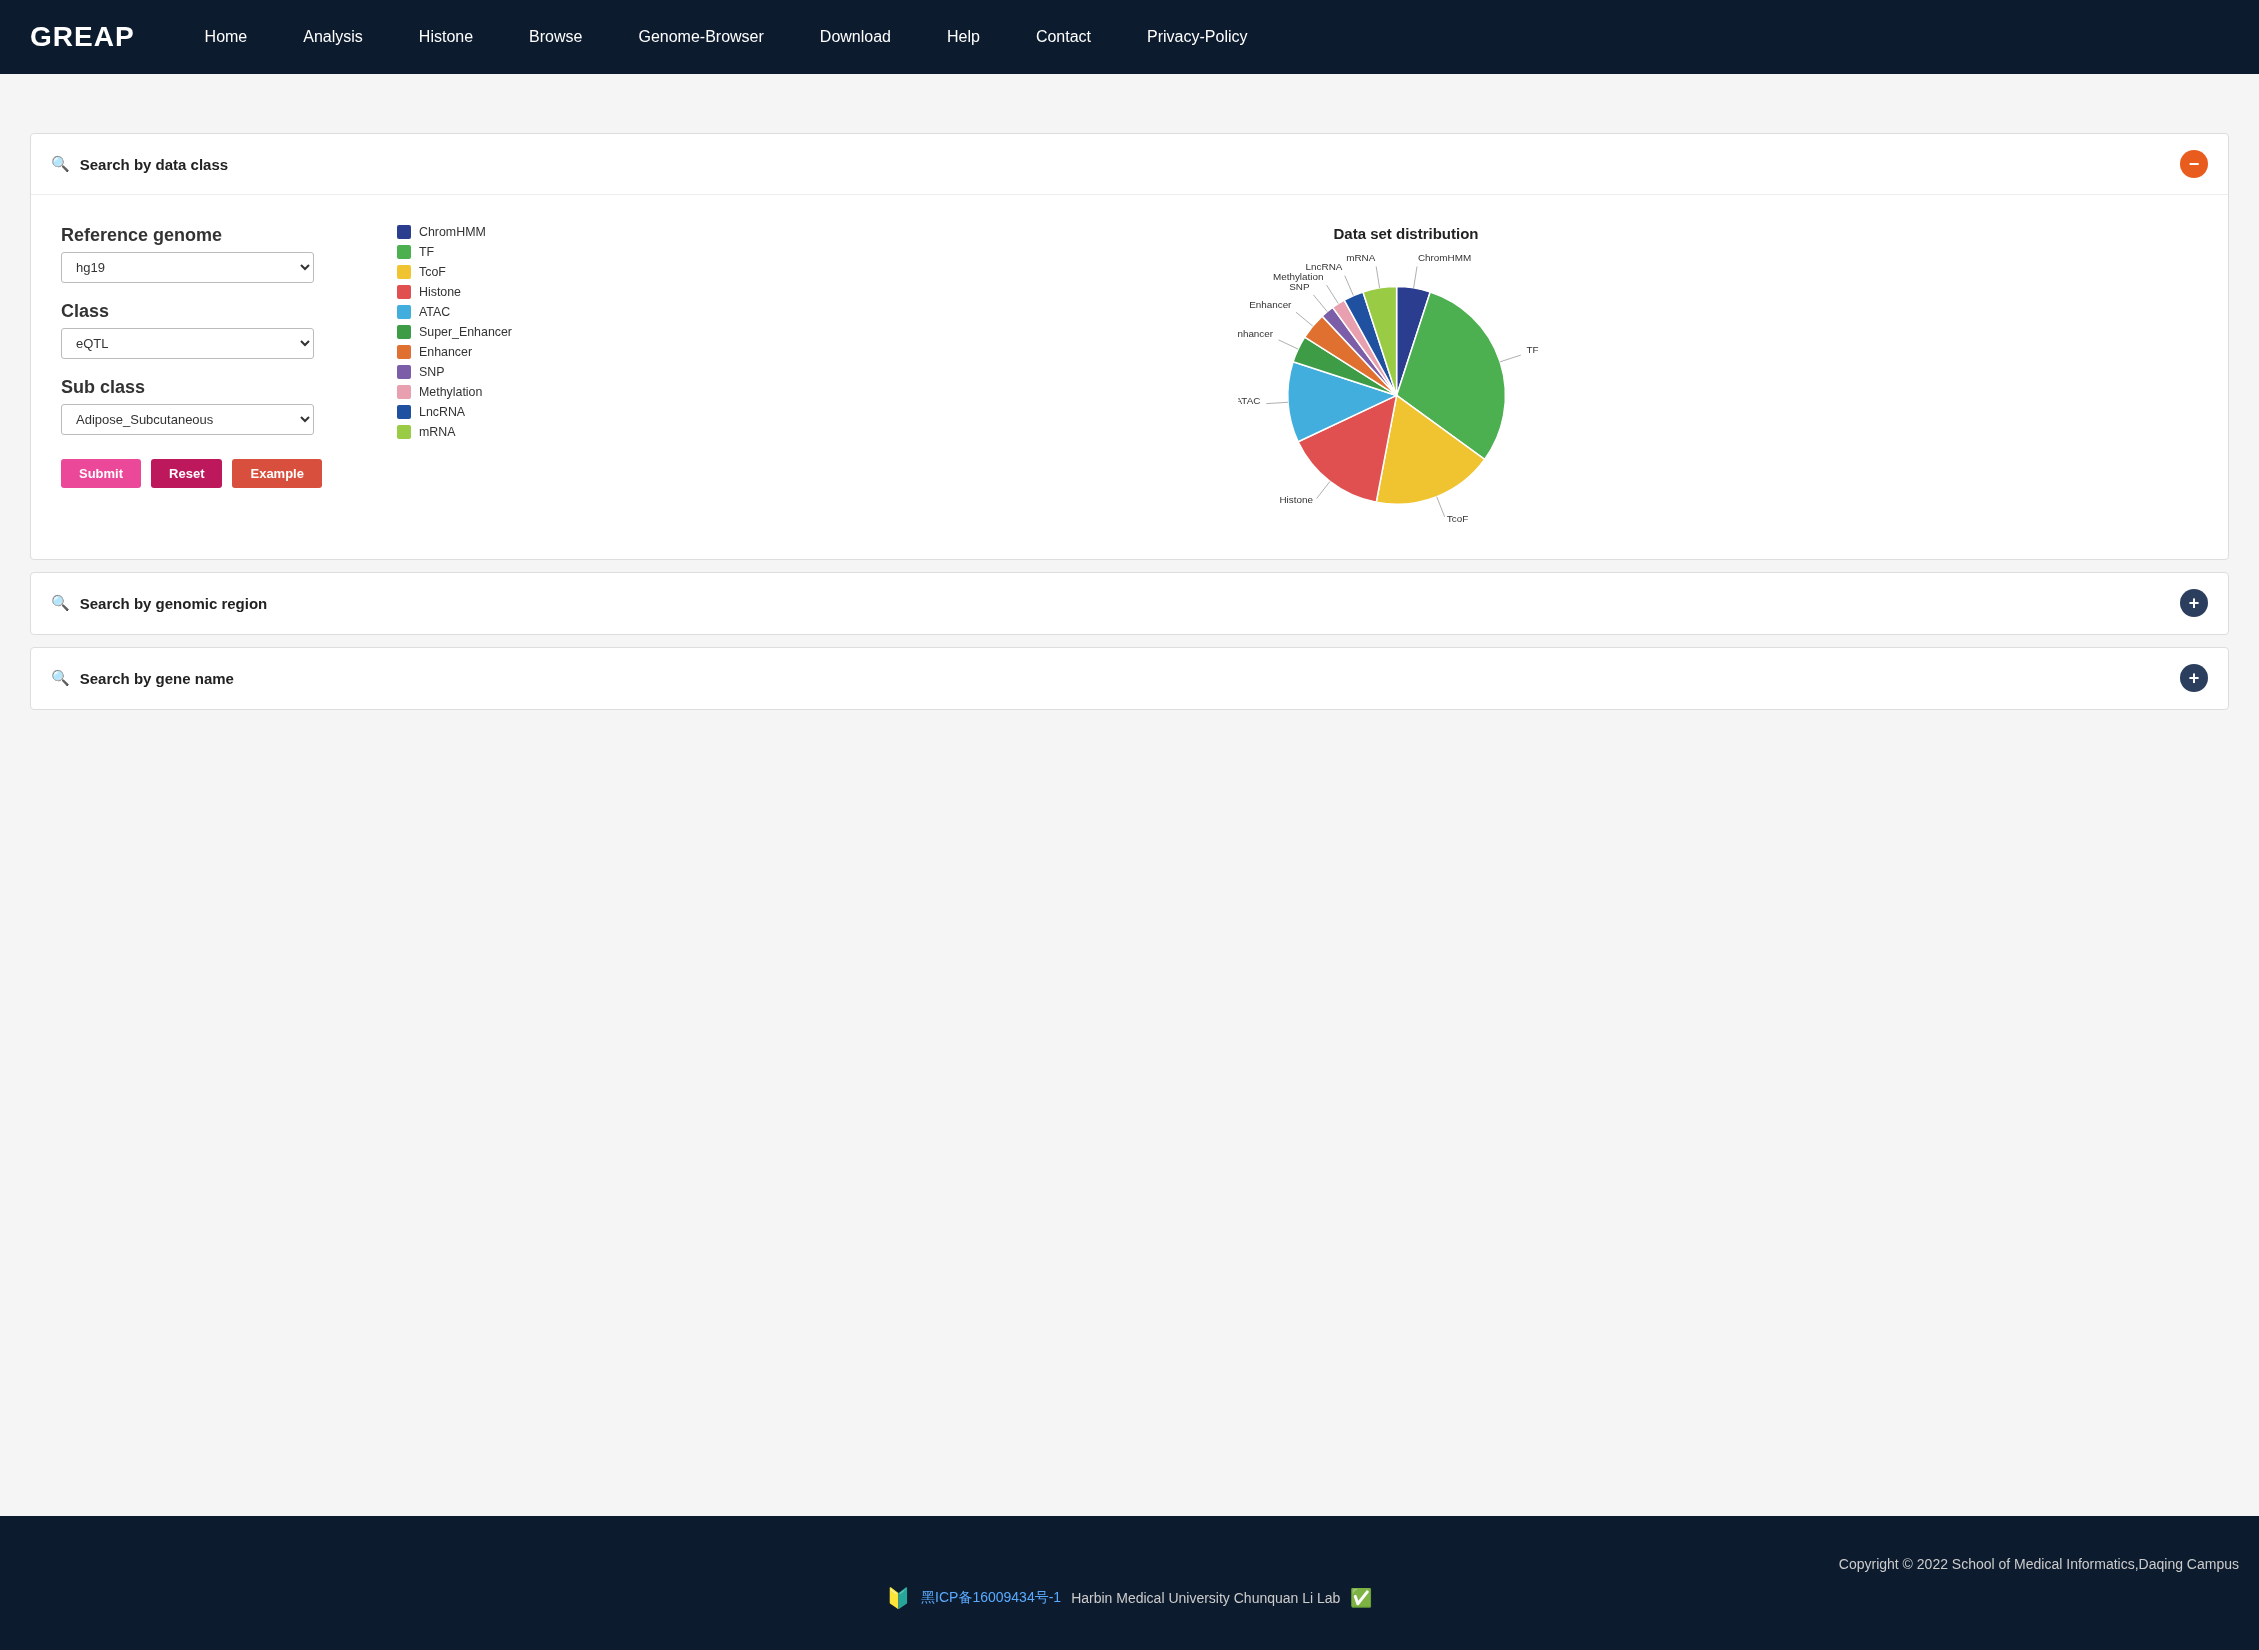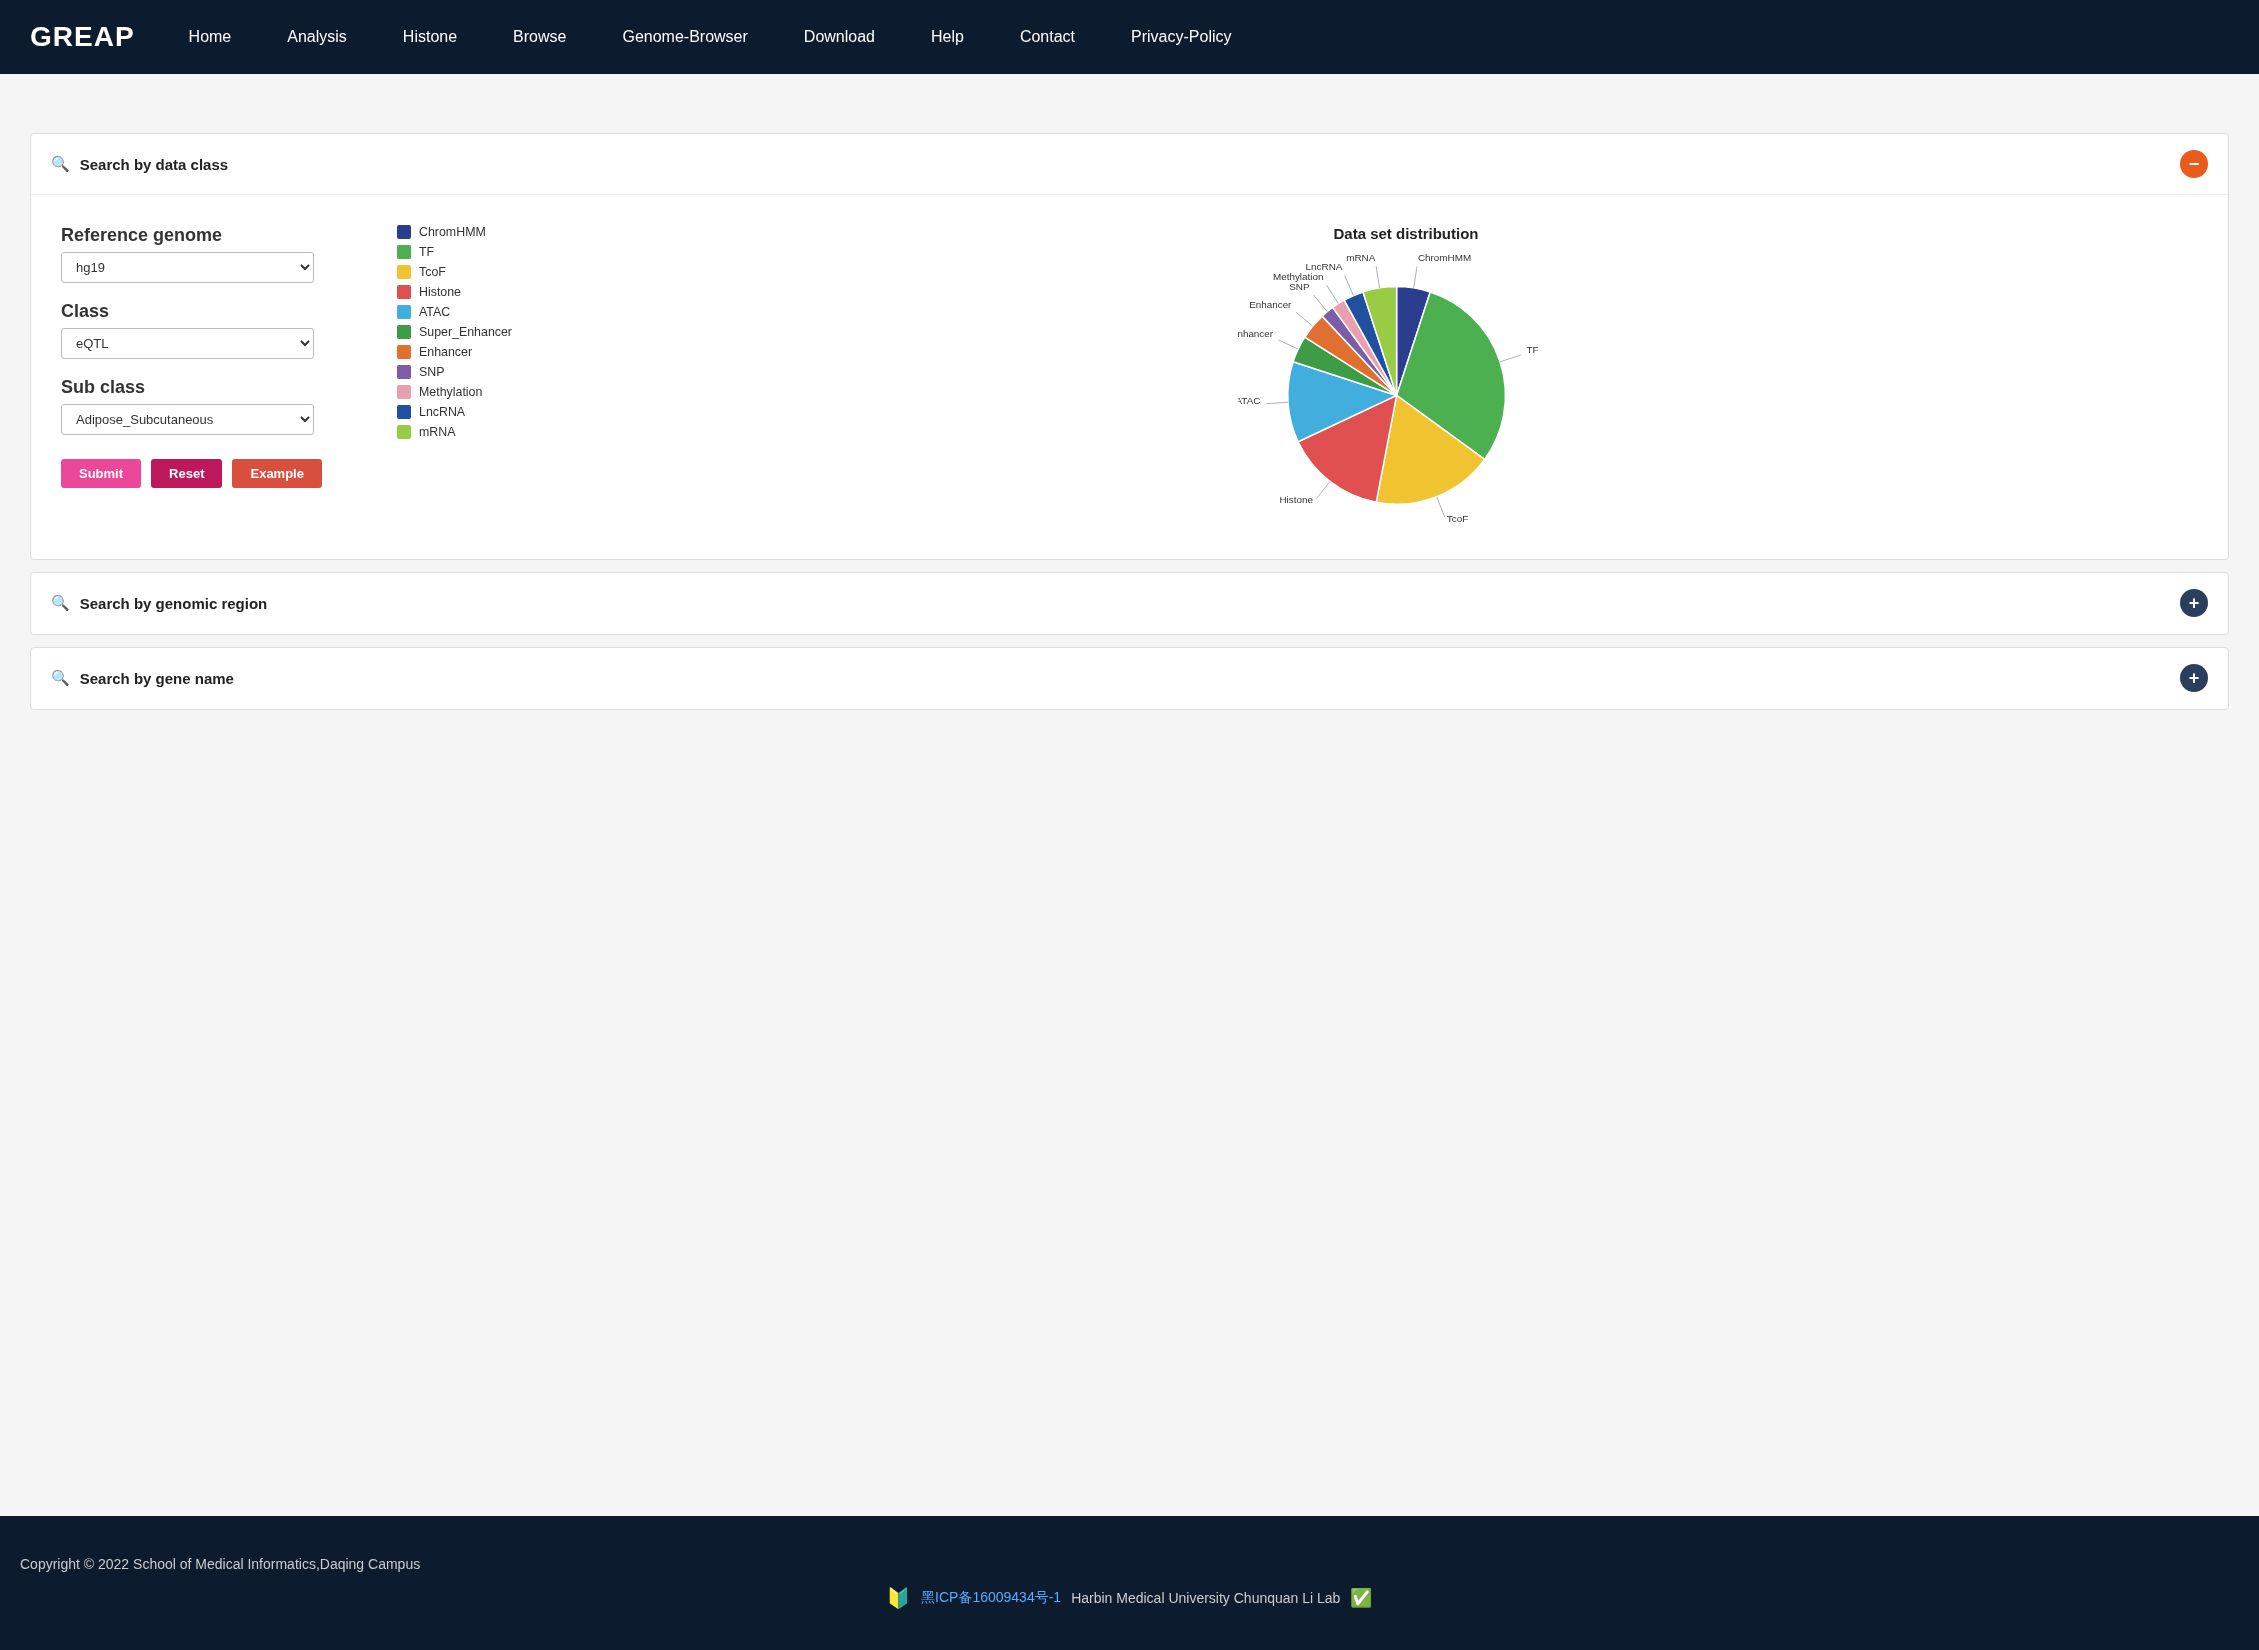--- a/index.html
+++ b/index.html
@@ -10,21 +10,21 @@
       background: #0d1b2e;
       display: flex;
       align-items: center;
       padding: 0 30px;
       height: 74px;
     }
     .nav-logo {
       color: white;
       font-size: 28px;
       font-weight: 900;
-      margin-right: 32px;
+      margin-right: 48px;
       letter-spacing: 1px;
     }
     .nav-links {
       display: flex;
       gap: 12px;
       list-style: none;
       flex: 1;
     }
     .nav-links li a {
       color: white;
@@ -163,21 +163,21 @@
     .pie-container {
       position: relative;
       width: 337px;
       height: 277px;
     }
 
     
     footer {
       background: #0d1b2e;
       color: #ccc;
-      text-align: left;
+      text-align: right;
       padding: 40px 20px;
       margin-top: 59px;
     }
     footer .footer-copyright { font-size: 14px; margin-bottom: 14px; }
     footer .footer-icp {
       display: flex;
       align-items: center;
       justify-content: center;
       gap: 10px;
       font-size: 14px;

